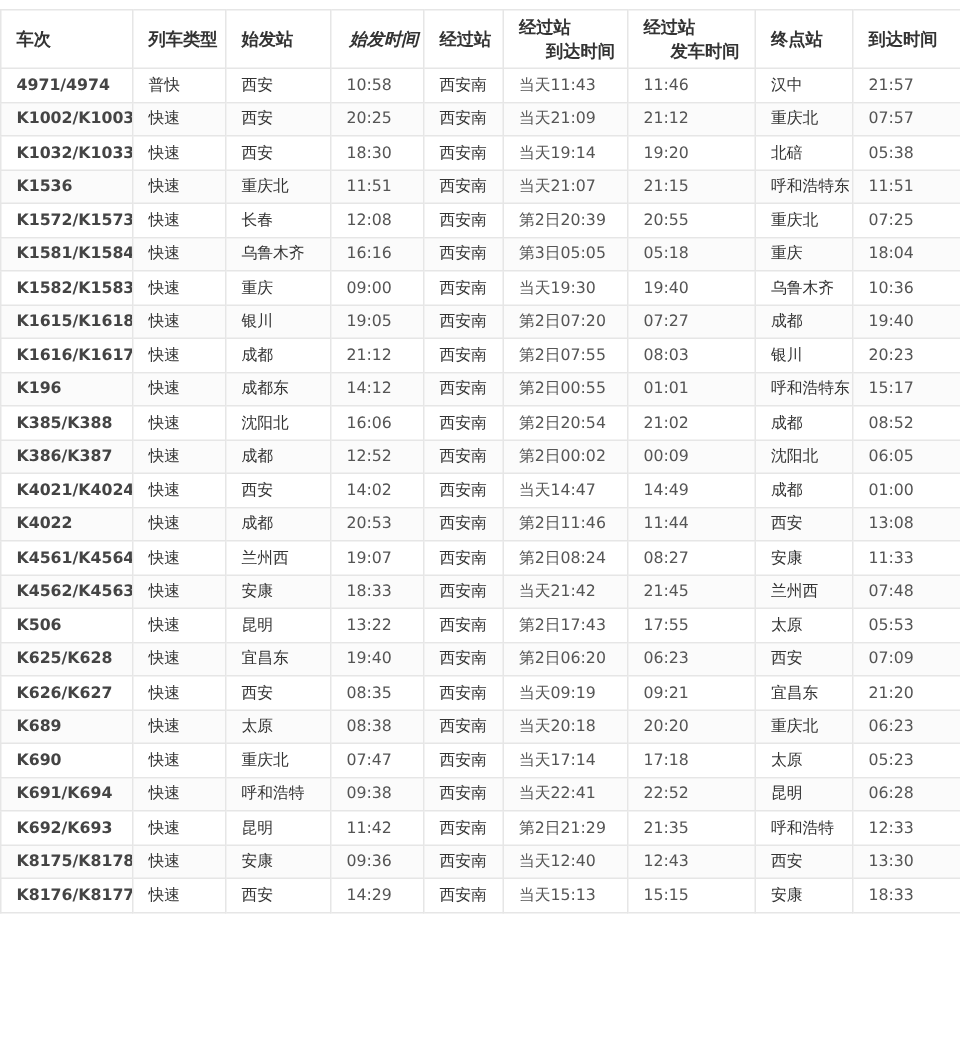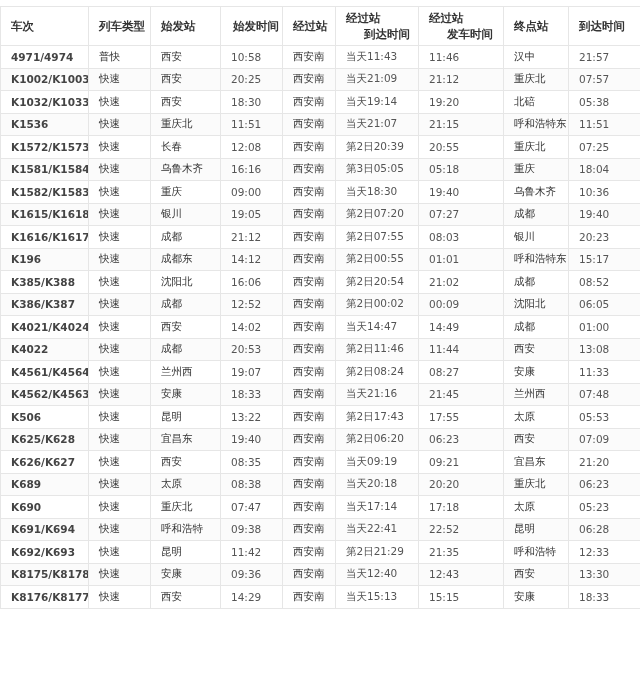--- a/index.html
+++ b/index.html
@@ -3,21 +3,21 @@
 <meta charset="utf-8">
 <style>
   html, body { margin: 0; padding: 0; background: #ffffff; }
   body { width: 640px; height: 695px; overflow: hidden; font-family: "DejaVu Sans", "Liberation Sans", sans-serif; }
   .wrap { padding-top: 6px; }
   table { border-collapse: collapse; width: 640px; table-layout: fixed; }
   th, td { border: 1px solid #e6e6e6; padding: 0 0 0 10px; text-align: left; white-space: nowrap; overflow: hidden; }
   thead th { height: 38px; font-size: 11.5px; font-weight: bold; color: #333333; background: #ffffff; vertical-align: middle; }
   thead th.two { line-height: 16px; }
   thead th .l2 { display: block; padding-left: 18px; }
-  thead th.right { text-align: center; padding-right: 10px; padding-left: 12px; }
+  thead th.right { text-align: center; padding-right: 10px; padding-left: 12px; font-style: italic; }
   tbody td { height: 21.5px; font-size: 10.5px; color: #333333; }
   tbody td.num { color: #555555; }
   tbody td.code { font-weight: bold; color: #444444; }
   tbody tr:nth-child(odd) td { background: #ffffff; }
   tbody tr:nth-child(even) td { background: #fbfbfb; }
   col.c0 { width: 88px; } col.c1 { width: 62px; } col.c2 { width: 70px; } col.c3 { width: 62px; }
   col.c4 { width: 53px; } col.c5 { width: 83px; } col.c6 { width: 85px; } col.c7 { width: 65px; } col.c8 { width: 72px; }
 </style>
 </head>
 <body>
@@ -120,21 +120,21 @@
           <td class="num">05:18</td>
           <td>重庆</td>
           <td class="num">18:04</td>
         </tr>
         <tr>
           <td class="code">K1582/K1583</td>
           <td>快速</td>
           <td>重庆</td>
           <td class="num">09:00</td>
           <td>西安南</td>
-          <td class="num">当天18:30</td>
+          <td class="num">当天19:30</td>
           <td class="num">19:40</td>
           <td>乌鲁木齐</td>
           <td class="num">10:36</td>
         </tr>
         <tr>
           <td class="code">K1615/K1618</td>
           <td>快速</td>
           <td>银川</td>
           <td class="num">19:05</td>
           <td>西安南</td>
@@ -219,21 +219,21 @@
           <td class="num">08:27</td>
           <td>安康</td>
           <td class="num">11:33</td>
         </tr>
         <tr>
           <td class="code">K4562/K4563</td>
           <td>快速</td>
           <td>安康</td>
           <td class="num">18:33</td>
           <td>西安南</td>
-          <td class="num">当天21:16</td>
+          <td class="num">当天21:42</td>
           <td class="num">21:45</td>
           <td>兰州西</td>
           <td class="num">07:48</td>
         </tr>
         <tr>
           <td class="code">K506</td>
           <td>快速</td>
           <td>昆明</td>
           <td class="num">13:22</td>
           <td>西安南</td>

